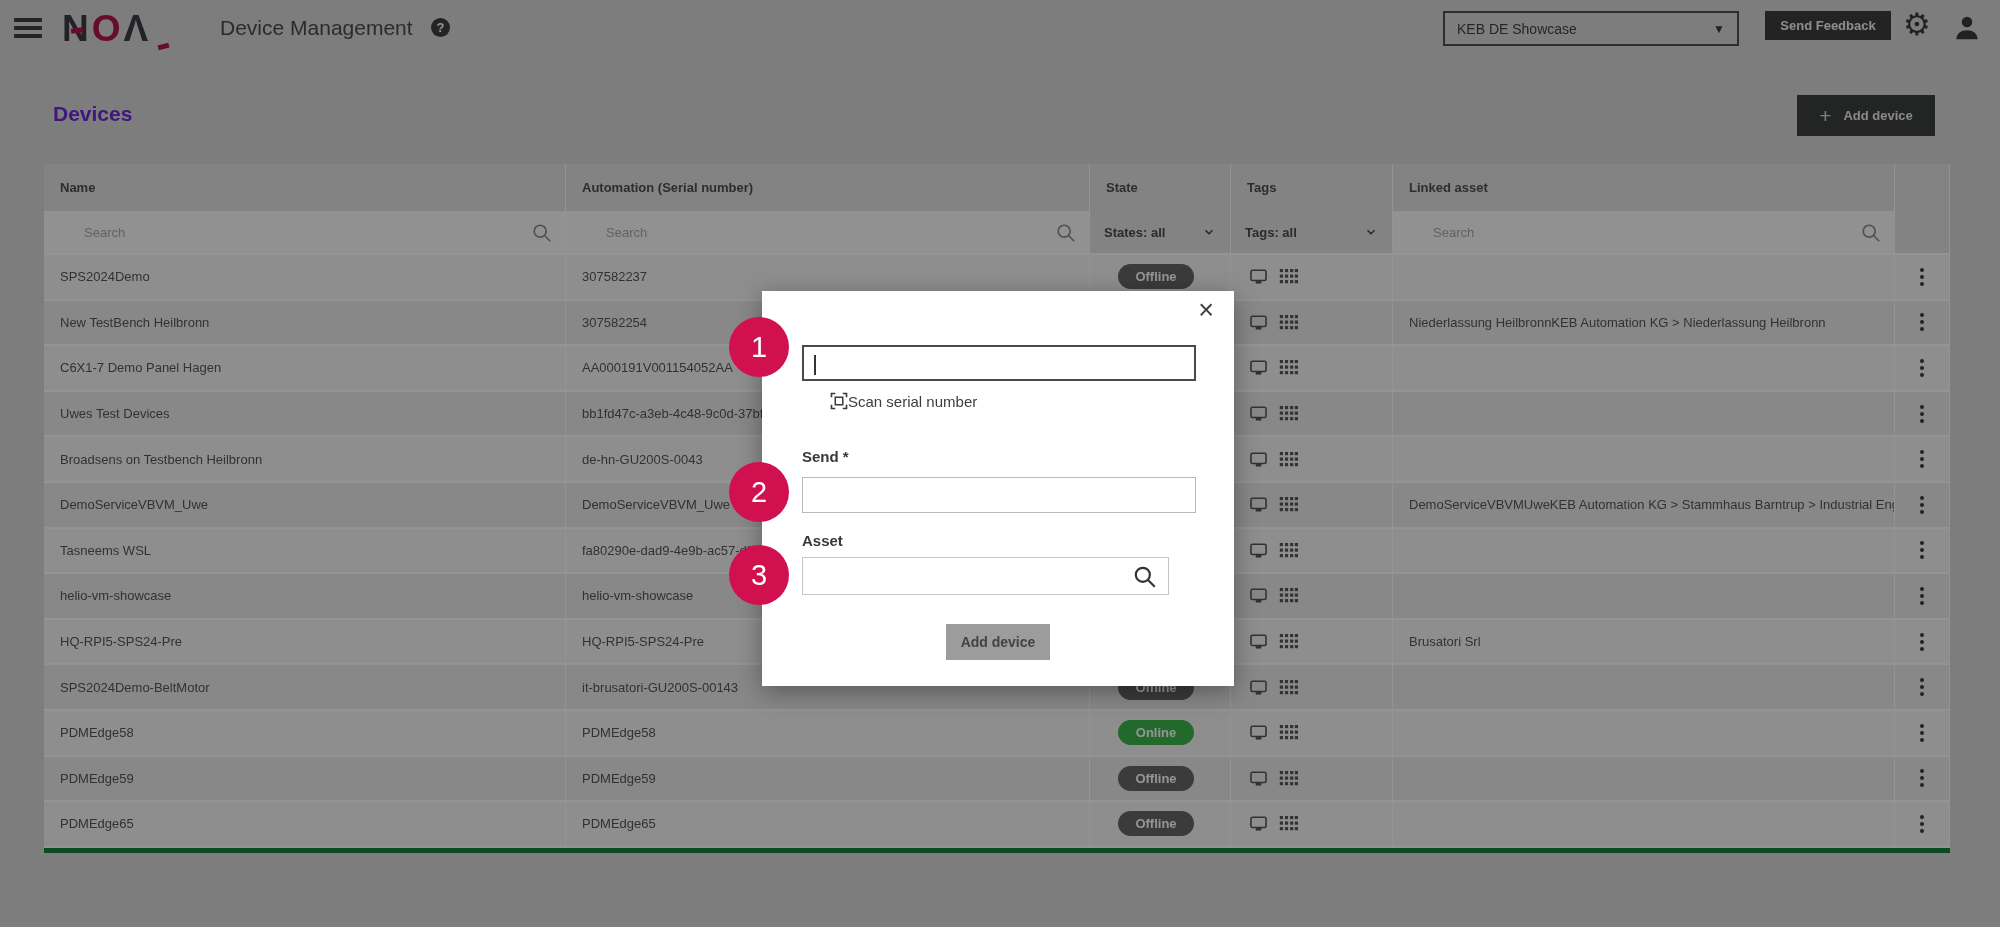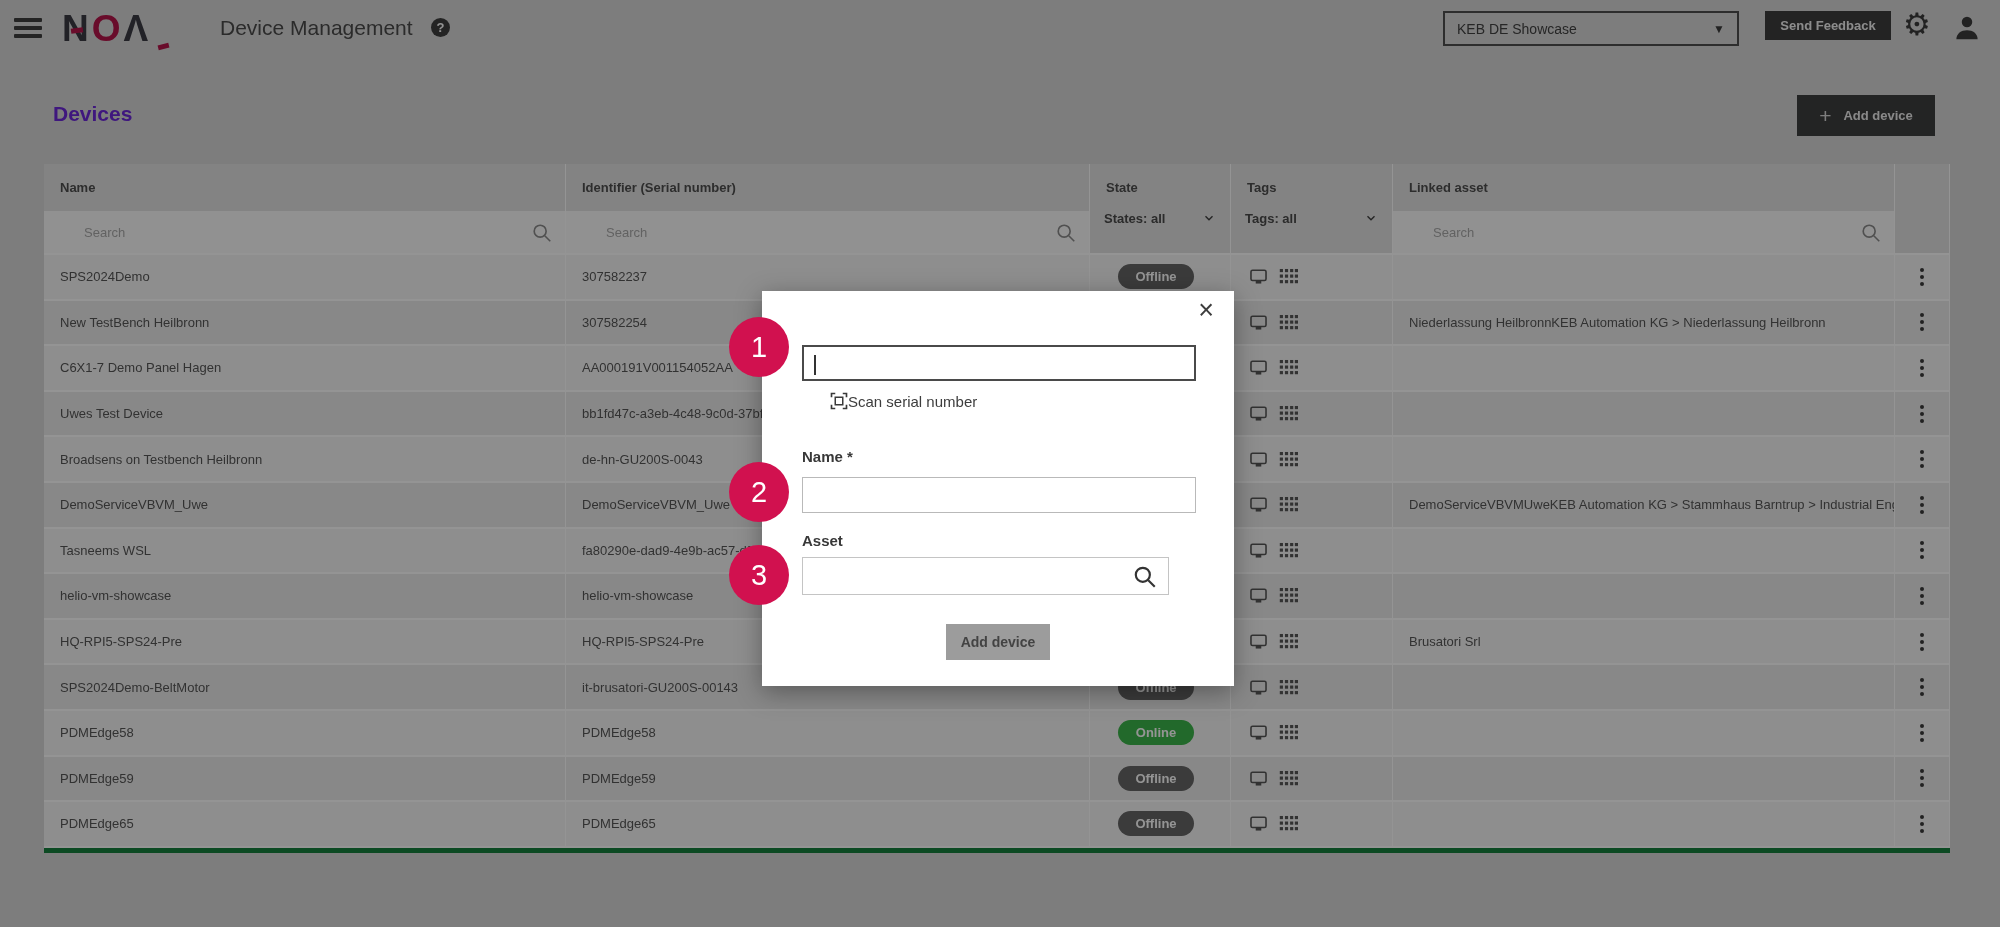--- a/index.html
+++ b/index.html
@@ -32,21 +32,21 @@
   
   .tbl { position:absolute; left:44px; top:164px; width:1906px; background:#fef9c3; border-bottom:5px solid #15803d; }
   .trow { display:grid; grid-template-columns:522px 524px 141px 162px 502px 55px; }
   .trow > div { border-right:1px solid #fff; overflow:hidden; white-space:nowrap; }
   .thead-row > div { background:#e2e2e2; height:47px; line-height:47px; padding-left:16px; font-size:13px; font-weight:bold; color:#4e4e4e; }
   .search-row > div { height:44px; background:#fafafa; position:relative; border-bottom:2px solid #fff; }
   .search-row .filter-cell, .search-row .empty-cell { background:#e2e2e2; }
   .search-input { width:100%; height:100%; border:none; outline:none; background:transparent; padding:0 40px 0 16px; font-size:13px; font-family:"Liberation Sans",sans-serif; color:#444;margin-left:24px; }
   .search-input::placeholder { color:#a9a9a9; }
   .mag { position:absolute; right:12px; top:11px; width:22px; height:22px; color:#8b8b8b; }
-  .filter-cell { display:flex; align-items:flex-start; justify-content:space-between; padding:0 14px; font-size:13px; font-weight:bold; color:#4a4a4a; cursor:pointer; }
+  .filter-cell { display:flex; align-items:center; justify-content:space-between; padding:0 14px; font-size:13px; font-weight:bold; color:#4a4a4a; cursor:pointer; }
   .chev { width:14px; height:14px; color:#3f3f3f; }
   .data-row > div { height:45.6px; background:#f5f5f5; border-bottom:2px solid #fff; display:flex; align-items:center; font-size:13px; color:#565656; padding-left:16px; }
   .data-row.alt > div { background:#ebebeb; }
   .cell-state { padding-left:28px !important; }
   .badge { display:inline-block; min-width:76px; height:25px; border-radius:13px; color:#fff; font-size:13px; font-weight:bold; text-align:center; line-height:25px; padding:0 10px; }
   .badge.offline { background:#666666; }
   .badge.online { background:#3cb54a; }
   .cell-tags { gap:11px; padding-left:18px !important; color:#484848; }
   .cell-tags svg { cursor:pointer; }
   .cell-actions { justify-content:center; padding-left:0 !important; }
@@ -108,21 +108,21 @@
 
 <div class="page-title">Devices</div>
 <button class="add-device-top">
   <span class="plus">+</span>
   <span>Add device</span>
 </button>
 
 <div class="tbl">
   <div class="trow thead-row">
     <div>Name</div>
-    <div>Identifier (Serial number)</div>
+    <div>Automation (Serial number)</div>
     <div>State</div>
     <div>Tags</div>
     <div>Linked asset</div>
     <div></div>
   </div>
   <div class="trow search-row">
     <div>
       <input class="search-input" placeholder="Search" style="">
       <svg class="mag" viewBox="0 0 24 24">
           <circle cx="10" cy="10" r="6.5" fill="none" stroke="currentColor" stroke-width="1.8"></circle>
@@ -263,21 +263,21 @@
     <div></div>
     <div class="cell-actions">
       <div class="kebab">
             <i></i>
             <i></i>
             <i></i>
           </div>
     </div>
   </div>
       <div class="trow data-row alt">
-    <div>Uwes Test Device</div>
+    <div>Uwes Test Devices</div>
     <div>bb1fd47c-a3eb-4c48-9c0d-37bf85</div>
     <div class="cell-state">
       
     </div>
     <div class="cell-tags">
       <svg width="19" height="19" viewBox="0 0 24 24">
             <rect x="2.5" y="4" width="19" height="13" rx="2" fill="none" stroke="currentColor" stroke-width="2"></rect>
             <rect x="8.5" y="17.5" width="7" height="3.4" fill="currentColor"></rect>
           </svg>
       <svg width="19" height="17" viewBox="0 0 24 21">
@@ -658,21 +658,21 @@
         <path d="M2 7V2h5"></path>
           <path d="M17 2h5v5"></path>
           <path d="M22 17v5h-5"></path>
           <path d="M7 22H2v-5"></path>
       </g>
       <rect x="7" y="7" width="10" height="10" fill="none" stroke="currentColor" stroke-width="2"></rect>
     </svg>
     <span>Scan serial number</span>
   </div>
 
-  <div class="m-label lbl-name">Name *</div>
+  <div class="m-label lbl-name">Send *</div>
   <div class="m-input inp-name"></div>
 
   <div class="m-label lbl-asset">Asset</div>
   <div class="m-input inp-asset">
     <svg class="asset-mag" viewBox="0 0 24 24">
         <circle cx="10" cy="10" r="6.5" fill="none" stroke="currentColor" stroke-width="2"></circle>
         <line x1="15" y1="15" x2="21" y2="21" stroke="currentColor" stroke-width="2"></line>
       </svg>
   </div>
 

